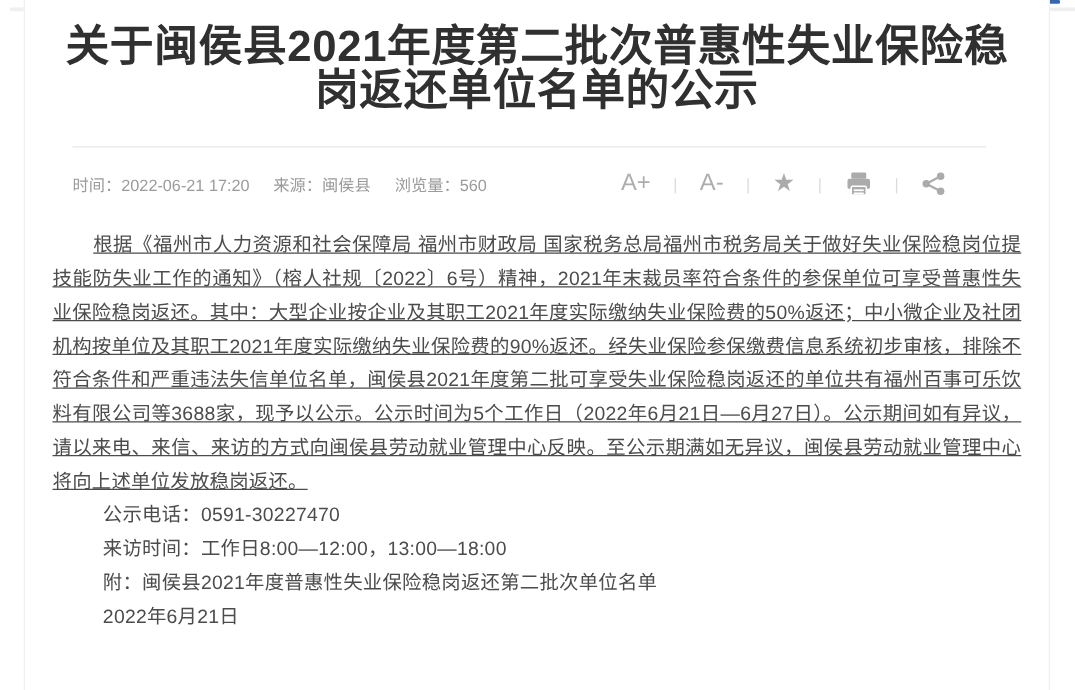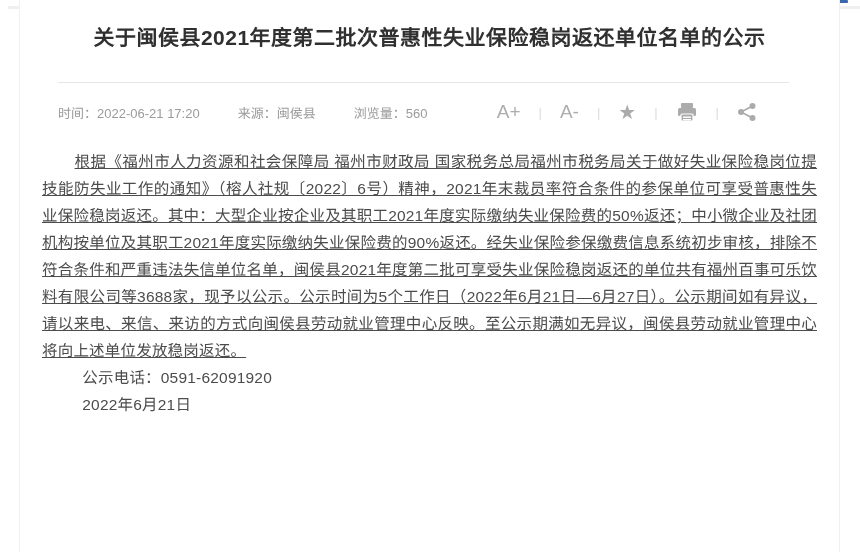--- a/index.html
+++ b/index.html
@@ -26,40 +26,40 @@
     position: absolute; top: 0; left: 19px; width: 821px; height: 552px;
     background: #fff;
     border-left: 1px solid #f0f0f0;
     border-right: 1px solid #f0f0f0;
     padding: 0 22px;
   }
   .page-title {
     margin: 20px auto 0;
     max-width: 762px;
     text-align: center;
-    font-size: 21px;
+    font-size: 35px;
     font-weight: bold;
     color: #303030;
     line-height: 35px;
     letter-spacing: 0.5px;
   }
   .title-divider {
     border: none;
     border-top: 1px solid #e7e7e7;
     margin: 27px 28px 0 16px;
   }
   .meta-row {
     margin: 14px 0 0;
     padding: 0 28px 0 16px;
     height: 30px;
     display: flex;
     align-items: center;
     justify-content: space-between;
   }
-  .meta-left { display: flex; align-items: center; gap: 38px; }
+  .meta-left { display: flex; align-items: center; gap: 19px; }
   .meta-item { font-size: 13px; color: #9b9b9b; white-space: nowrap; }
   .meta-item .lbl { color: #9b9b9b; }
   .toolbar { display: flex; align-items: center; gap: 0; padding-right: 22px; }
   .tool-btn {
     background: none; border: none; cursor: pointer;
     color: #adadad; font-size: 19px;
     font-family: "Liberation Sans", "DejaVu Sans", sans-serif;
     padding: 0 10px; line-height: 24px; display: flex; align-items: center;
   }
   .tool-sep { color: #dcdcdc; font-size: 13px; padding: 0 8px; }
@@ -132,17 +132,19 @@
           <circle cx="15.5" cy="16" r="3" fill="#ababab"></circle>
           <line x1="4" y1="10" x2="15.5" y2="4" stroke="#ababab" stroke-width="1.6"></line>
           <line x1="4" y1="10" x2="15.5" y2="16" stroke="#ababab" stroke-width="1.6"></line>
         </svg>
       </button>
     </div>
   </div>
 
   <div class="article">
     <p class="body-par">根据《福州市人力资源和社会保障局 福州市财政局 国家税务总局福州市税务局关于做好失业保险稳岗位提技能防失业工作的通知》（榕人社规〔2022〕6号）精神，2021年末裁员率符合条件的参保单位可享受普惠性失业保险稳岗返还。其中：大型企业按企业及其职工2021年度实际缴纳失业保险费的50%返还；中小微企业及社团机构按单位及其职工2021年度实际缴纳失业保险费的90%返还。经失业保险参保缴费信息系统初步审核，排除不符合条件和严重违法失信单位名单，闽侯县2021年度第二批可享受失业保险稳岗返还的单位共有福州百事可乐饮料有限公司等3688家，现予以公示。公示时间为5个工作日（2022年6月21日—6月27日）。公示期间如有异议，请以来电、来信、来访的方式向闽侯县劳动就业管理中心反映。至公示期满如无异议，闽侯县劳动就业管理中心将向上述单位发放稳岗返还。</p>
-    <p class="contact-line">公示电话：0591-62091920</p>
+    <p class="contact-line">公示电话：0591-30227470</p>
+    <p class="contact-line">来访时间：工作日8:00—12:00，13:00—18:00</p>
+    <p class="contact-line">附：闽侯县2021年度普惠性失业保险稳岗返还第二批次单位名单</p>
     <p class="contact-line">2022年6月21日</p>
   </div>
 
 </div>
 
 </body></html>

